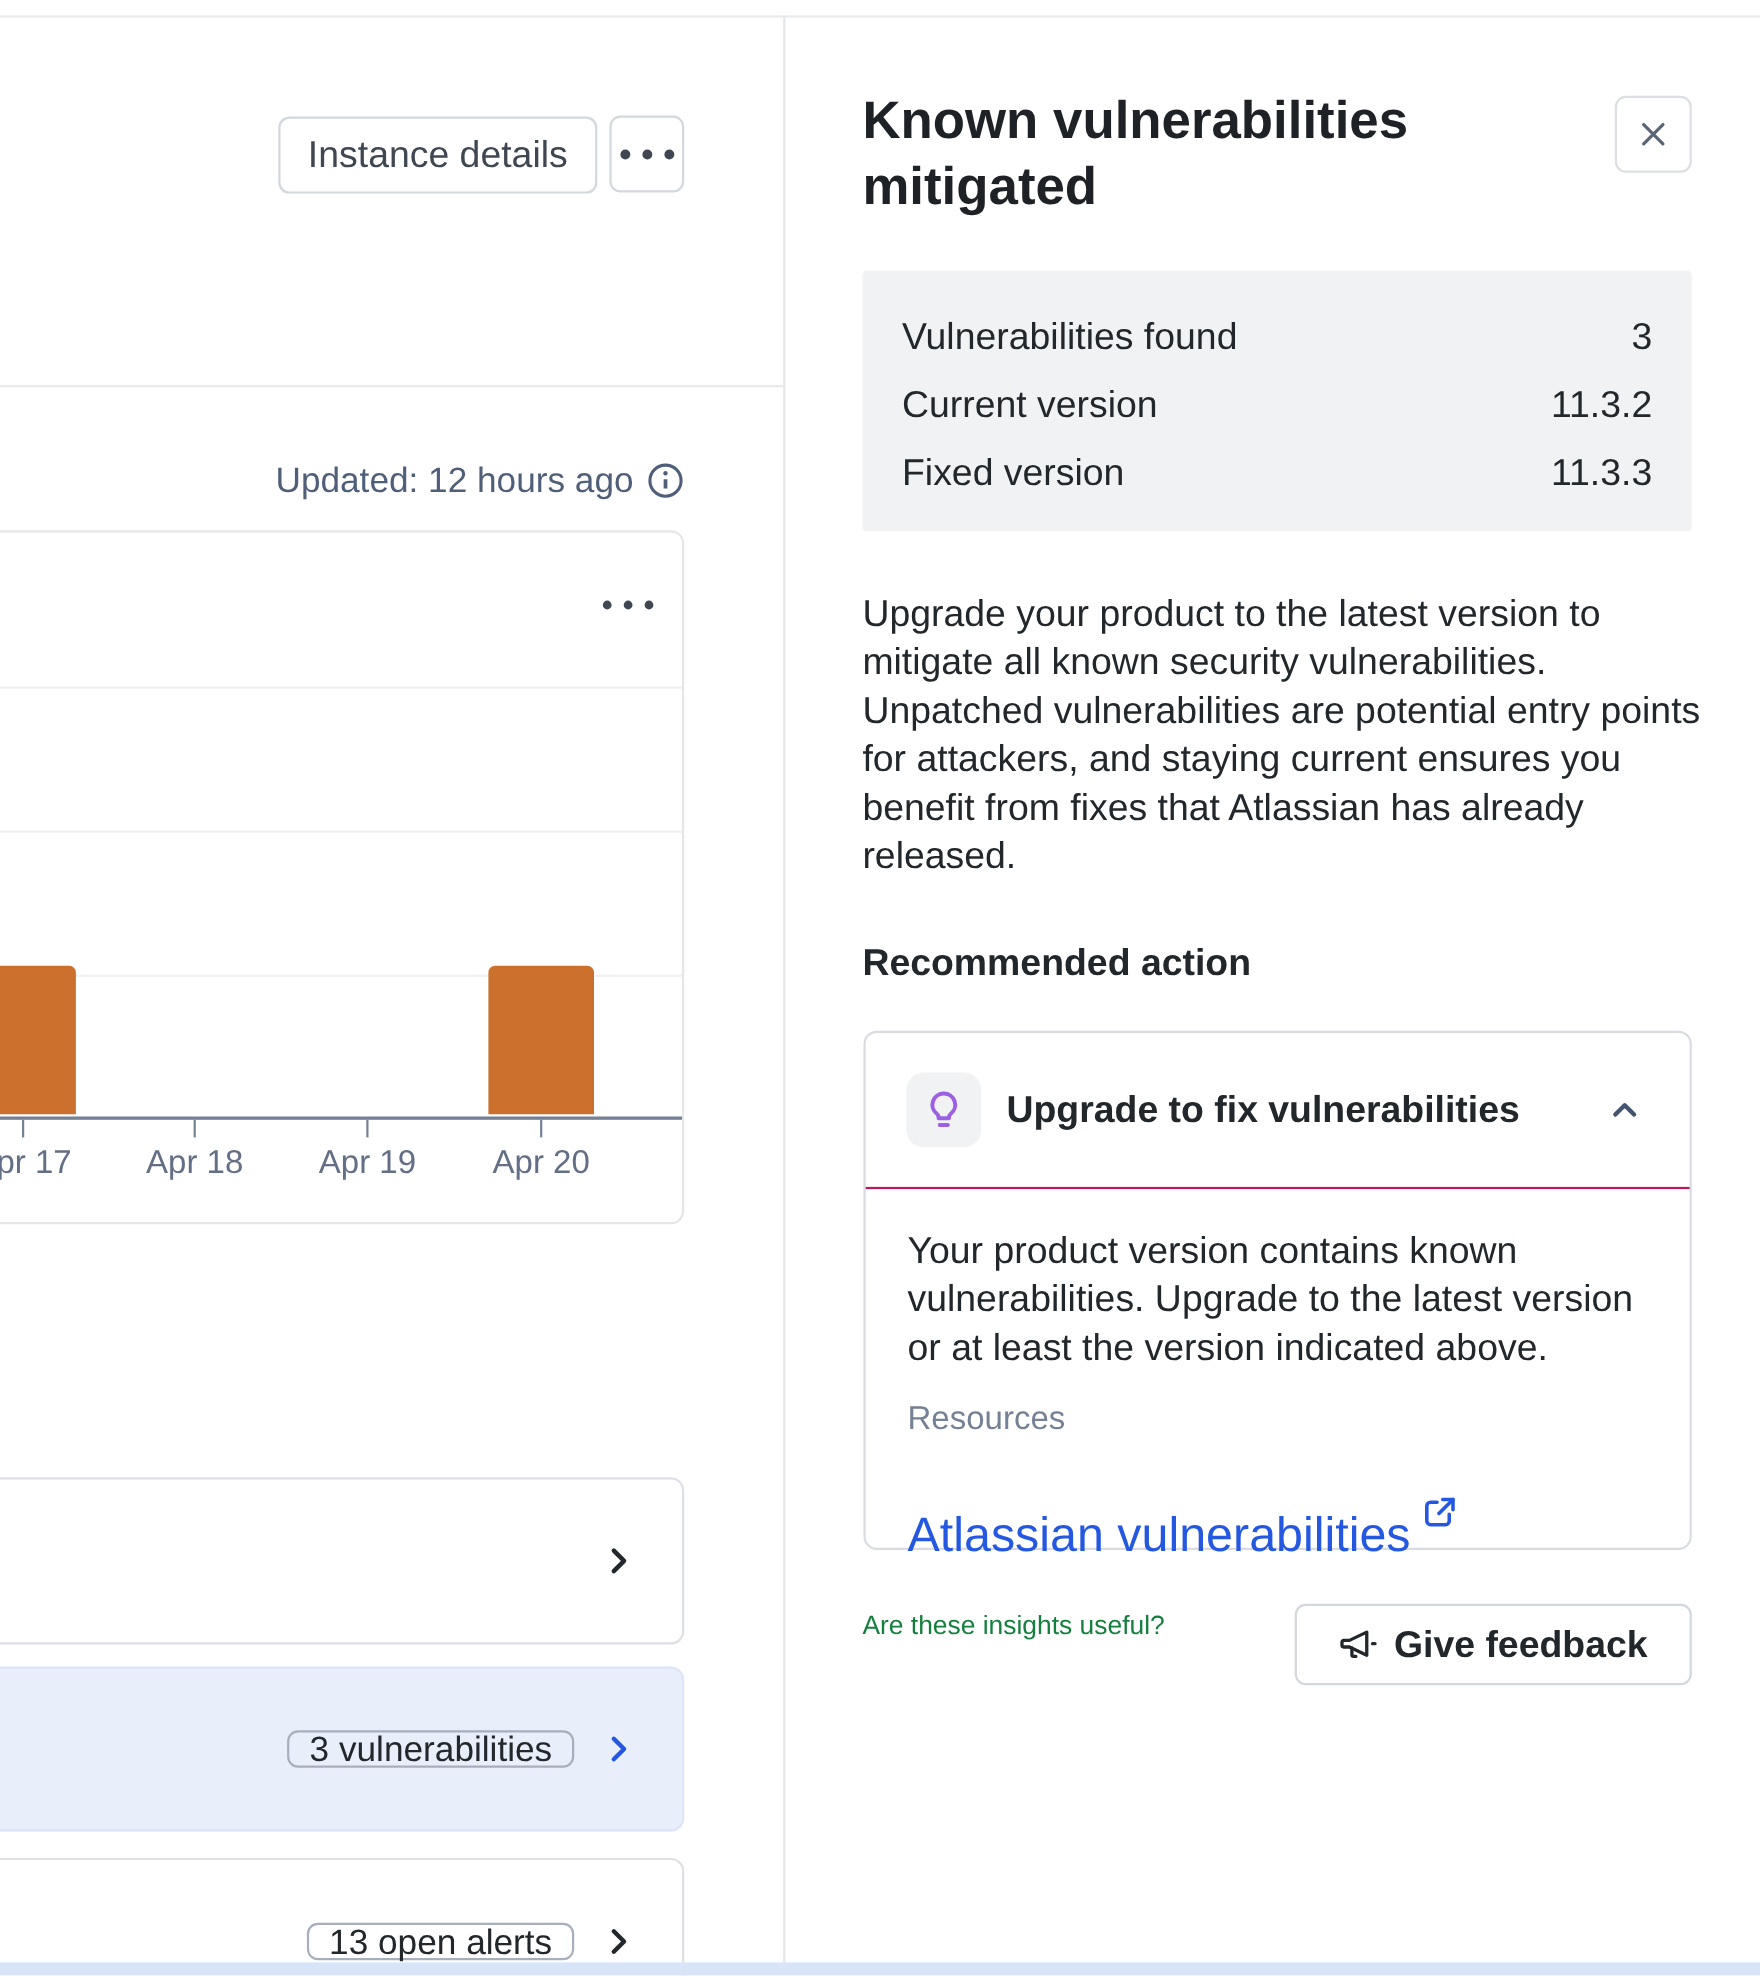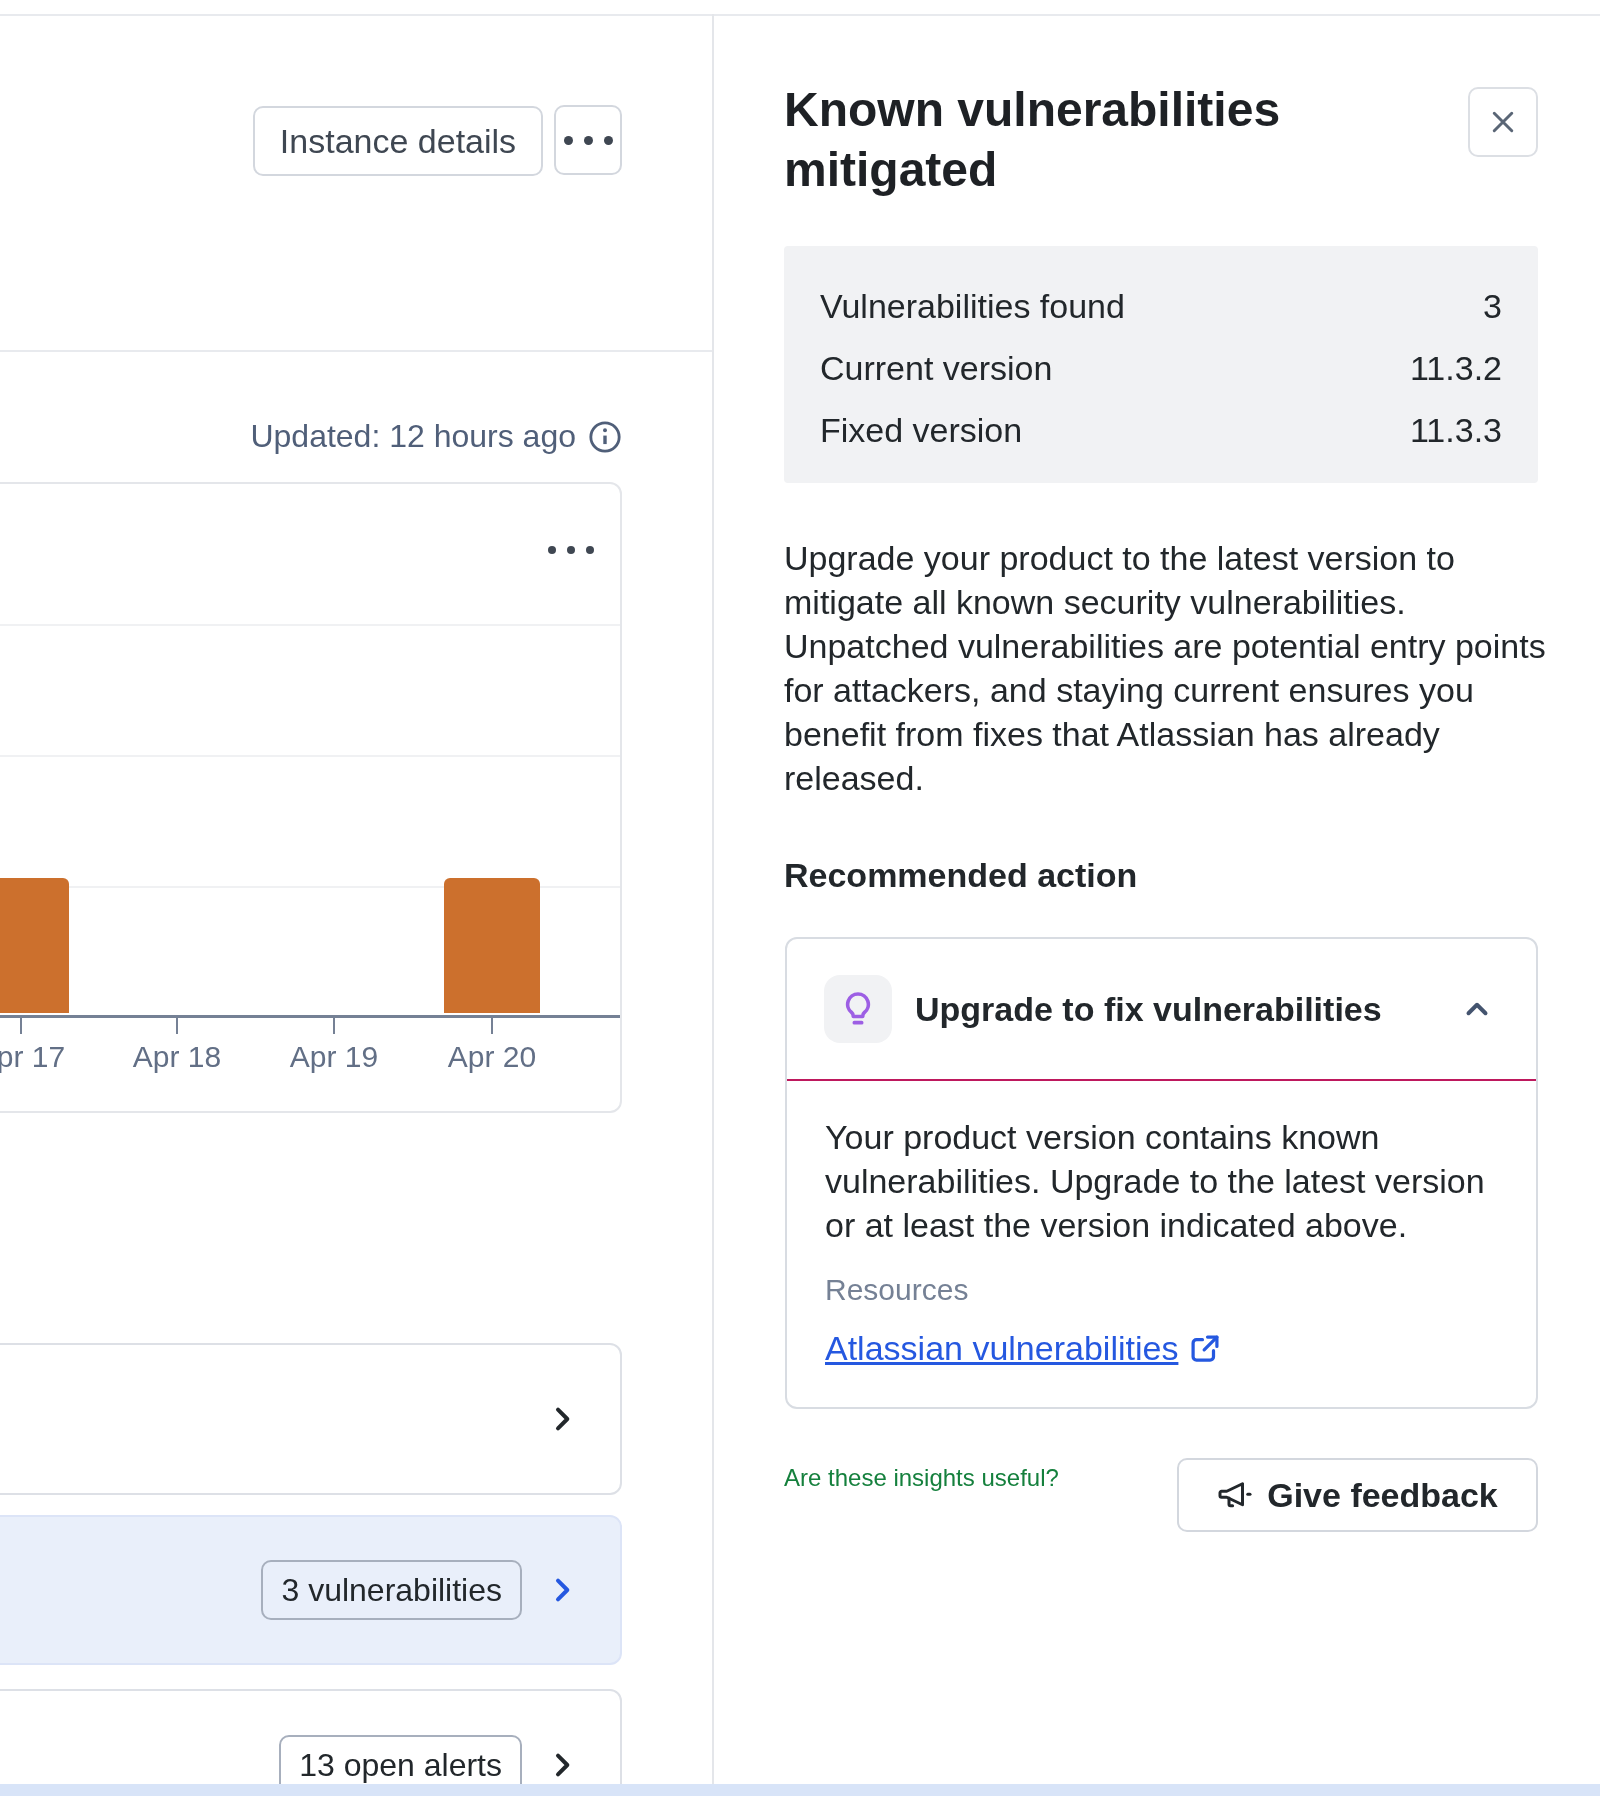--- a/index.html
+++ b/index.html
@@ -50,21 +50,21 @@
   .list-row {
     left:-40px; width:662px; background:#fff;
     border:2px solid #DDE0E6; border-radius:12px;
     display:flex; align-items:center; justify-content:flex-end;
     cursor:pointer;
   }
   .row-1 { top:1343px; height:152px; }
   .row-2 { top:1515px; height:150px; background:#E9EFFA; border-color:#DCE4F7; }
   .row-3 { top:1689px; height:152px; }
   .badge {
-    border:2px solid #A7AFBD; border-radius:10px; height:60px;
+    border:2px solid #A7AFBD; border-radius:10px; height:34px;
     display:flex; align-items:center; padding:0 18px;
     font-size:32px; color:#22272B; background:transparent;
     margin-right:24px;
   }
   .row-chevron { width:32px; height:32px; margin-right:42px; flex:none; }
   .bottom-strip { left:0; top:1784px; width:1600px; height:12px; background:#D8E4F8; }
 
   
   .panel-title {
     left:784px; top:80px; width:600px;
@@ -95,21 +95,21 @@
     display:flex; align-items:center; }
   .icon-tile {
     width:68px; height:68px; border-radius:16px; background:#F1F2F4;
     margin-left:37px; display:flex; align-items:center; justify-content:center; flex:none;
   }
   .card-title { margin-left:23px; font-size:34px; font-weight:700; color:#22272B; flex:1; }
   .collapse-chevron { width:34px; height:34px; margin-right:42px; flex:none; cursor:pointer; }
   .card-body-text { position:absolute; left:38px; top:176px; width:670px; font-size:34px; line-height:44px; color:#22272B; }
   .resources-label { position:absolute; left:38px; top:334px; font-size:30px; color:#758195; }
   .link-row { position:absolute; left:38px; top:390px; display:flex; align-items:center; gap:10px; }
-  .link-text { font-size:34px; color:#2558E0; text-decoration:underline; cursor:pointer; }
+  .link-text { font-size:44px; color:#2558E0; cursor:pointer;margin-top:42px; }
 
   .feedback-q { left:784px; top:1464px; font-size:24px; color:#15803d; }
   .feedback-btn {
     left:1177px; top:1458px; width:361px; height:74px;
     border:2px solid #D3D7DE; border-radius:10px; background:#fff;
     display:flex; align-items:center; justify-content:center; gap:14px;
     font-size:34px; font-weight:600; color:#22272B; cursor:pointer;
   }
   svg { display:block; }
 </style>

